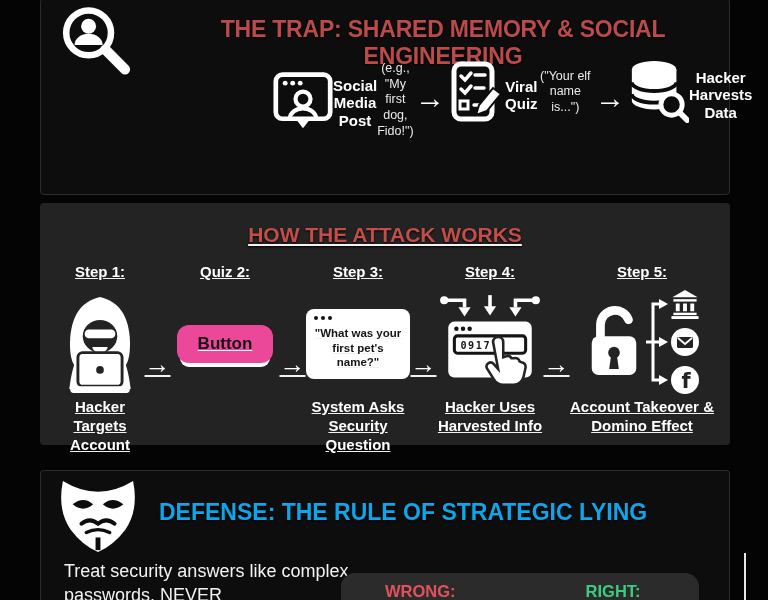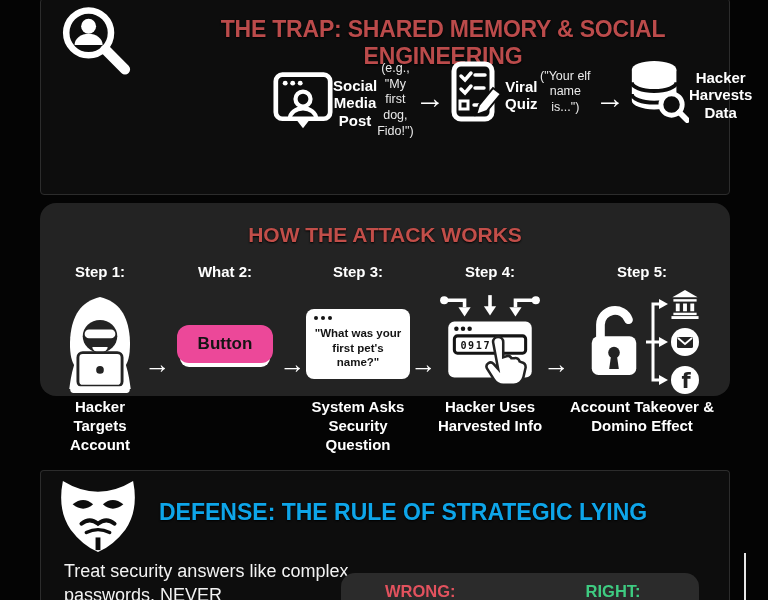--- a/index.html
+++ b/index.html
@@ -20,21 +20,21 @@
   .trap-body{position:absolute;top:82px;left:22px;width:308px;font-size:18px;line-height:1.33;color:#f3f3f3;}
   .trap-flow{position:absolute;top:60px;right:4px;width:452px;display:flex;align-items:flex-start;}
   .flow-item{display:flex;flex-direction:row;align-items:center;}
   .flow-item .ficon{height:64px;display:flex;align-items:flex-end;justify-content:center;}
   .flow-label{margin-top:8px;font-size:15px;font-weight:bold;color:#fff;text-align:center;line-height:1.15;}
   .flow-sub{margin-top:2px;font-size:12.5px;color:#eaeaea;text-align:center;line-height:1.25;}
   .flow-arrow{width:34px;text-align:center;font-size:30px;color:#fff;margin-top:24px;line-height:1;}
   .w140{width:140px}.w146{width:146px}.w96{width:96px}
 
   
-  #attack{top:203px;height:193px;background:#232323;border-radius:16px;}
+  #attack{top:203px;height:242px;background:#232323;border-radius:4px;text-decoration:underline;}
   .attack-title{padding-top:20px;text-align:center;font-size:21px;font-weight:bold;color:#c24e49;
     text-shadow:0 1px 2px #000;}
   .steps-row{display:flex;align-items:flex-start;padding:16px 10px 0;}
   .step{display:flex;flex-direction:column;align-items:center;}
   .s1{width:100px}.s2{width:120px}.s3{width:116px}.s4{width:118px}.s5{width:156px}
   .step-label{font-size:15px;font-weight:bold;color:#fff;margin-bottom:10px;}
   .step-iconbox{height:108px;display:flex;align-items:center;justify-content:center;}
   .step-caption{margin-top:0;font-size:15px;font-weight:bold;color:#fff;text-align:center;line-height:1.25;}
   .step-arrow{flex:1;min-width:14px;display:flex;justify-content:center;margin-top:88px;
     font-size:26px;color:#fff;line-height:1;overflow:visible;}
@@ -144,21 +144,21 @@
           <circle cx="50" cy="79" r="4" fill="#232323"></circle>
           <rect x="19" y="96" width="62" height="7" rx="3.5" fill="#fff"></rect>
         </svg>
       </div>
       <div class="step-caption">Hacker Targets Account</div>
     </div>
 
     <div class="step-arrow">→</div>
 
     <div class="step s2">
-      <div class="step-label">What 2:</div>
+      <div class="step-label">Quiz 2:</div>
       <div class="step-iconbox">
         <div class="pill">Button</div>
       </div>
     </div>
 
     <div class="step-arrow">→</div>
 
     <div class="step s3">
       <div class="step-label">Step 3:</div>
       <div class="step-iconbox">

